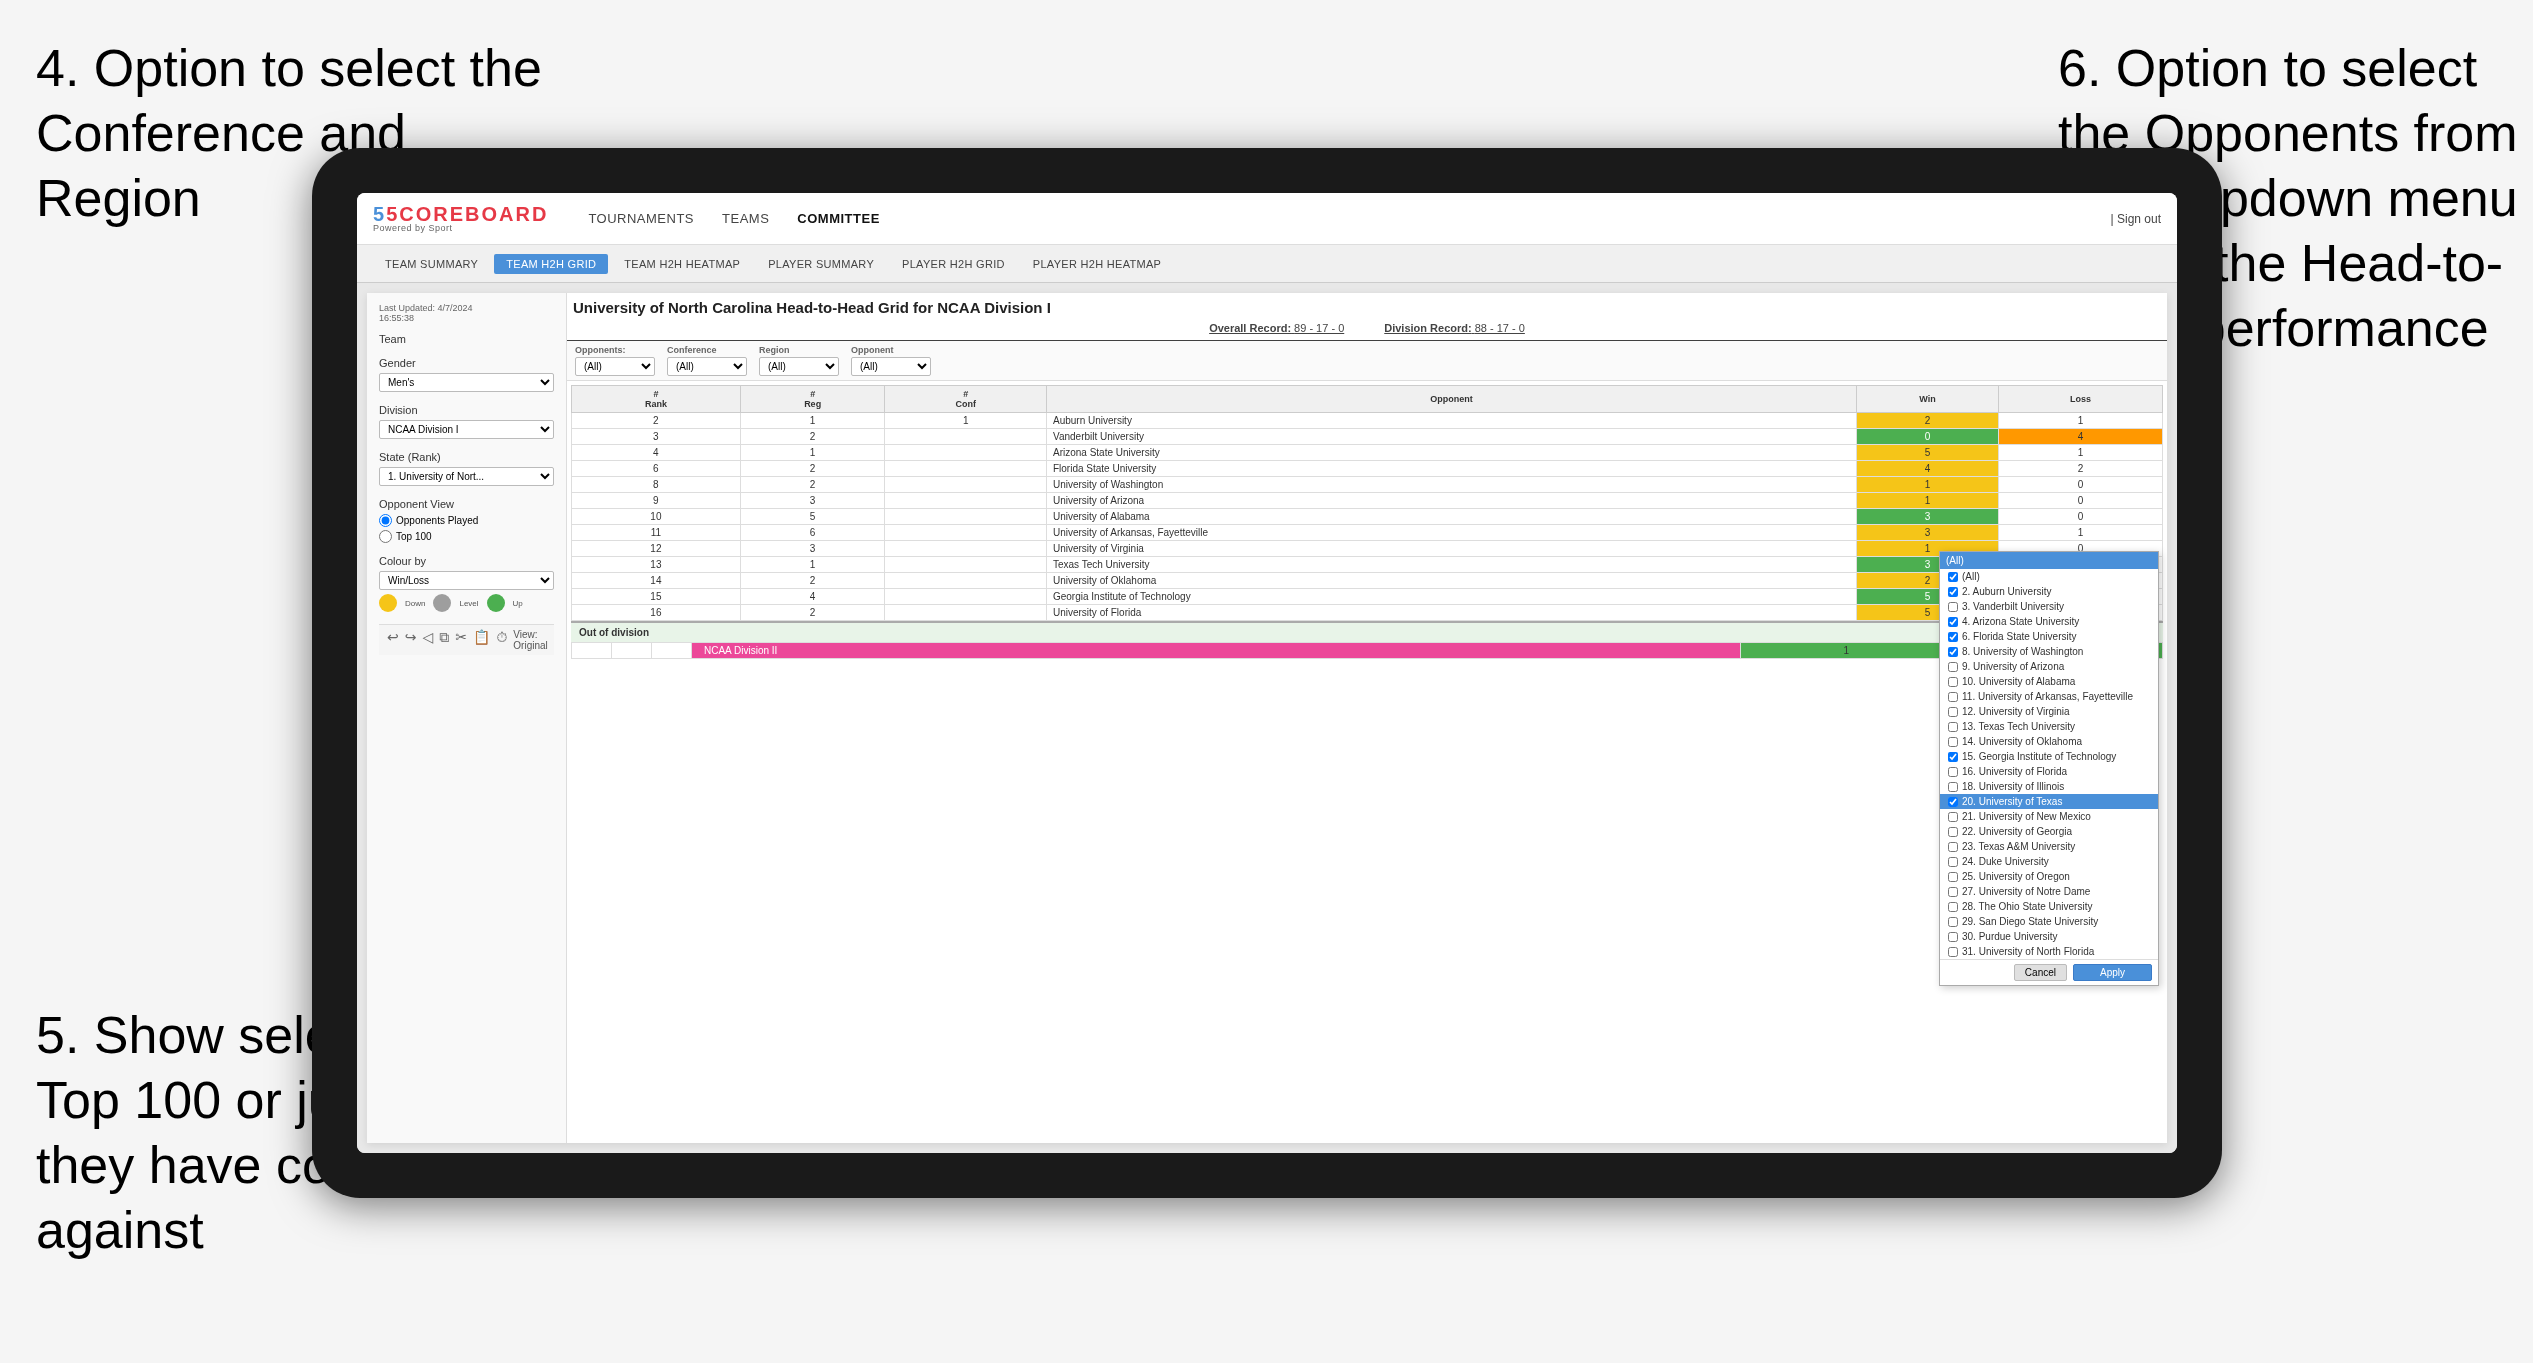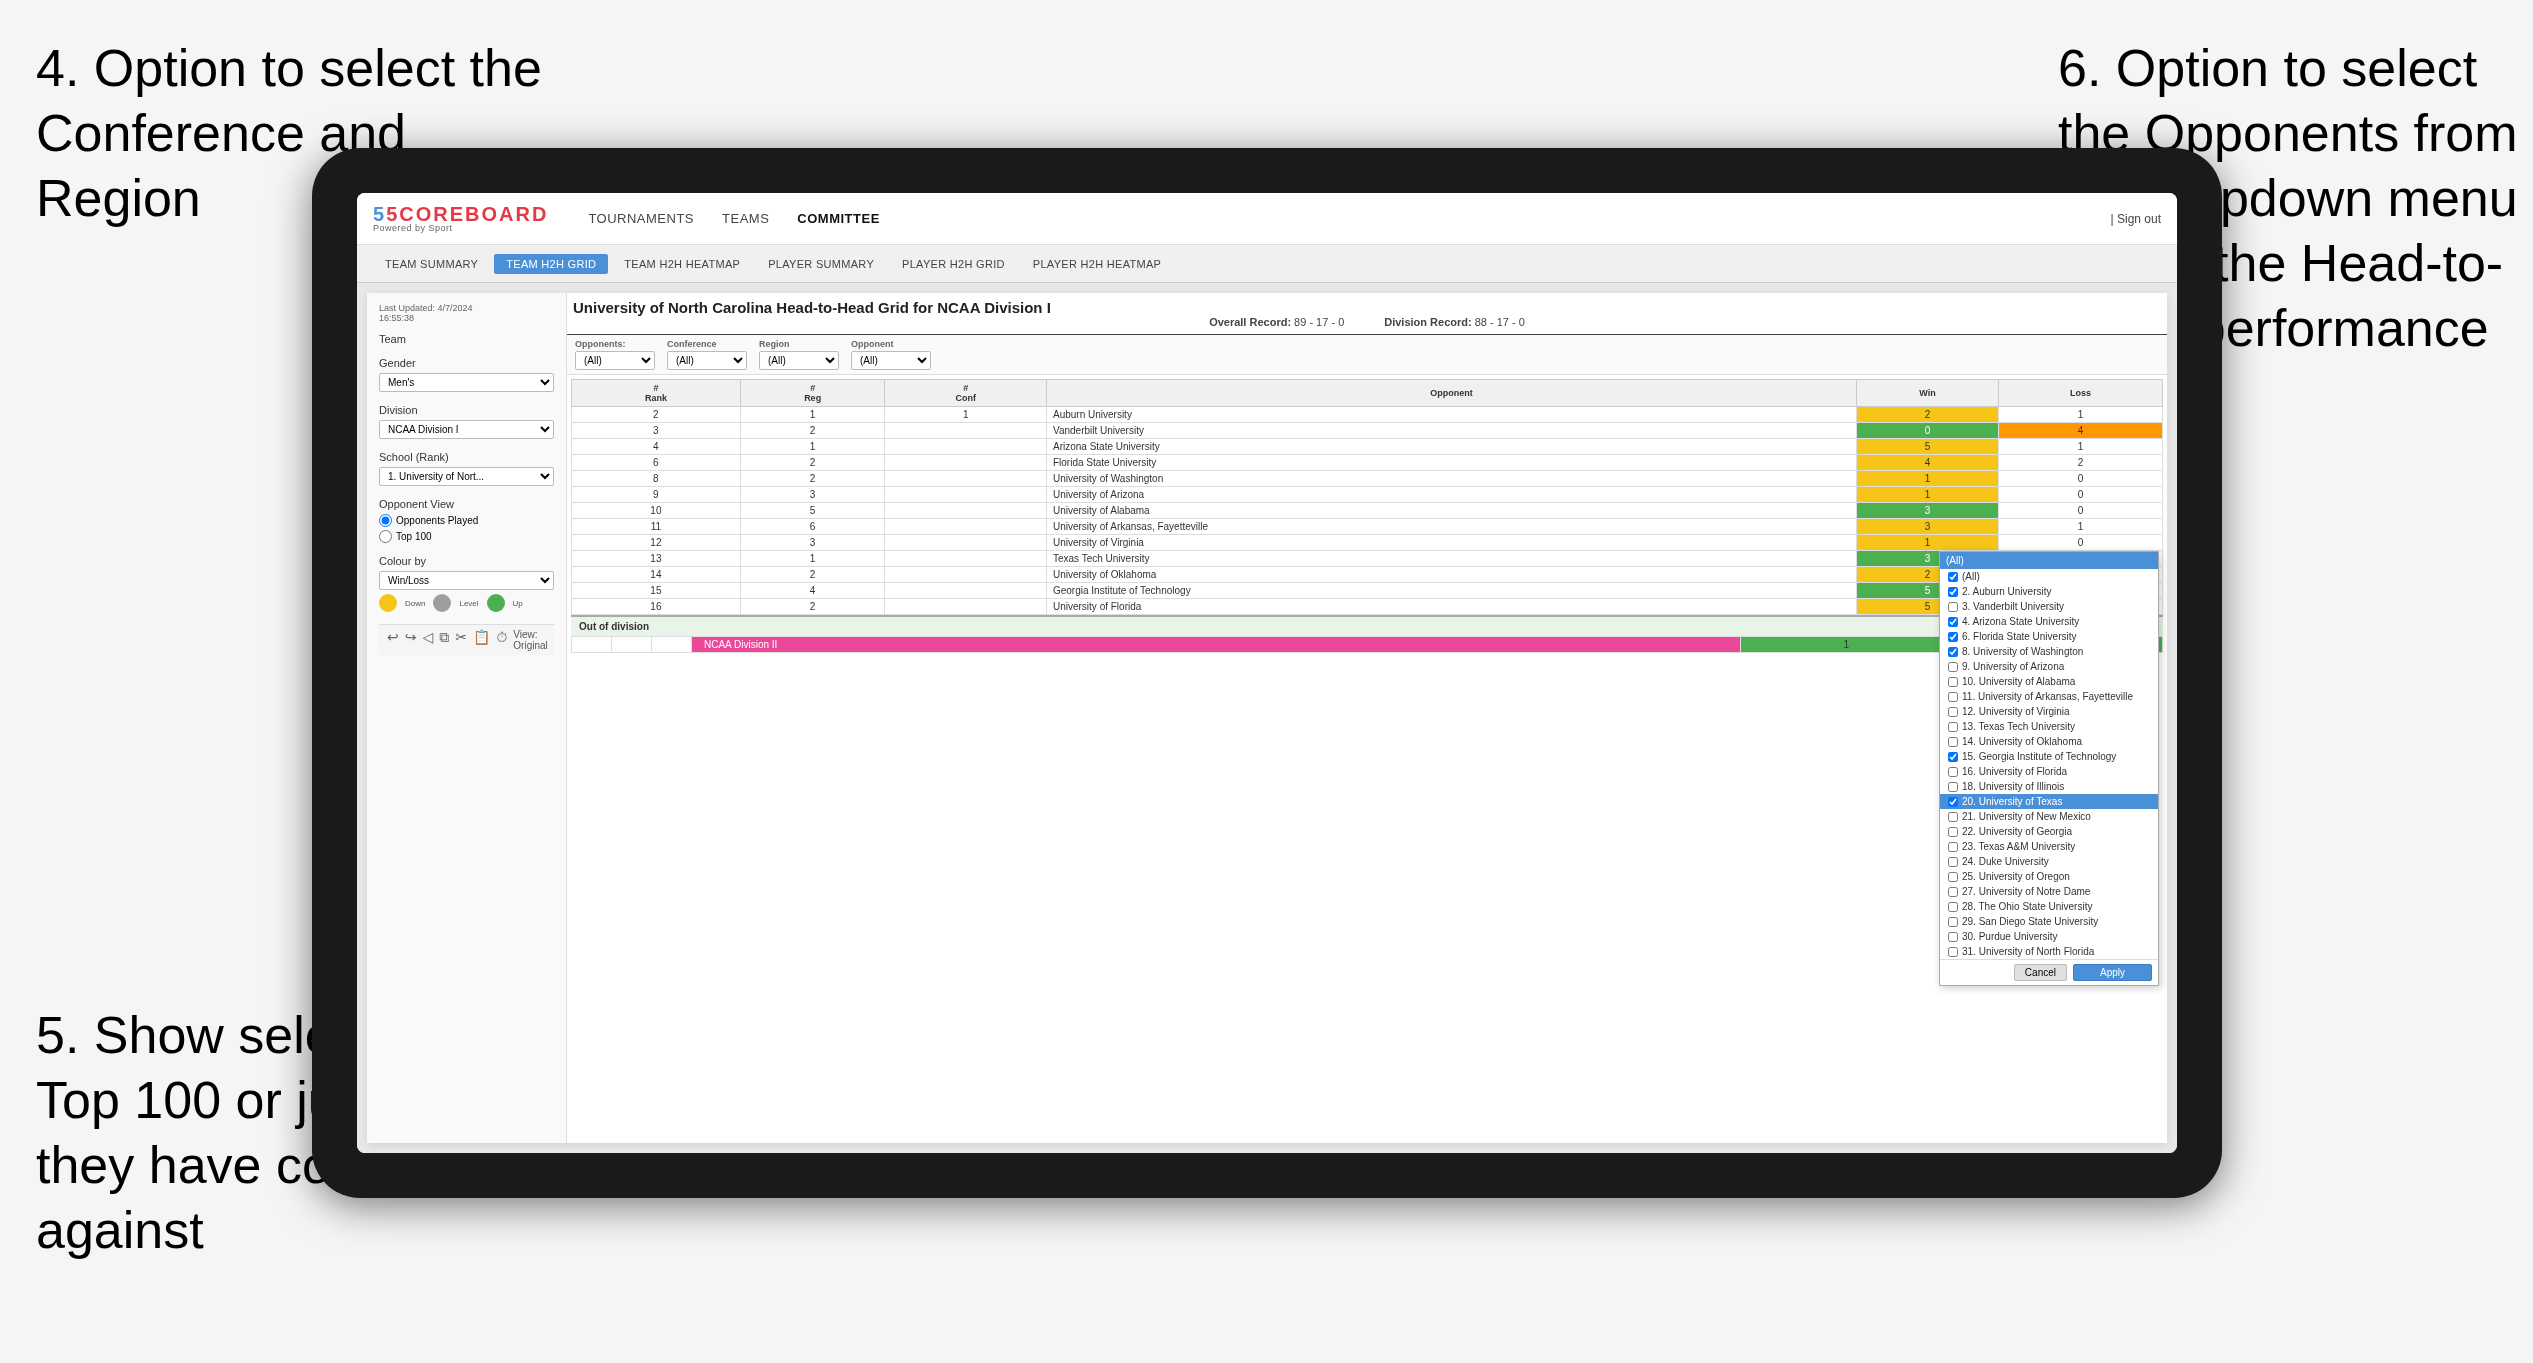--- a/index.html
+++ b/index.html
@@ -260,21 +260,22 @@
       font-weight: 700;
       color: #222;
     }
 
     .report-records {
       font-size: 11px;
       color: #444;
       display: flex;
       justify-content: center;
       gap: 40px;
-      margin-top: 0;
+      margin-top: 6px;
+      text-decoration: underline;
     }
 
     
     .filters-row {
       display: flex;
       padding: 4px 8px;
       gap: 12px;
       align-items: flex-end;
       border-bottom: 1px solid #ddd;
       background: #fafafa;
@@ -502,21 +503,21 @@
           </div>
 
           <div class="panel-section">
             <div class="panel-label">Division</div>
             <select class="panel-select">
               <option>NCAA Division I</option>
             </select>
           </div>
 
           <div class="panel-section">
-            <div class="panel-label">School (Rank)</div>
+            <div class="panel-label">State (Rank)</div>
             <select class="panel-select">
               <option>1. University of Nort...</option>
             </select>
           </div>
 
           <div class="opponent-view panel-section">
             <div class="panel-label">Opponent View</div>
             <div class="radio-option">
               <input type="radio" name="opp-view" checked="" style="">
               <span>Opponents Played</span>

